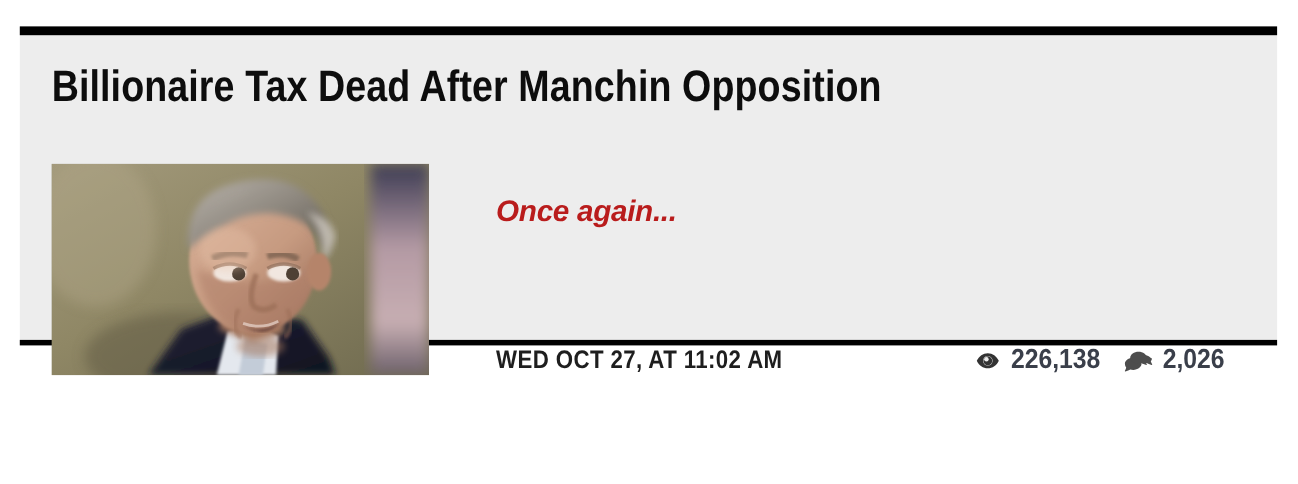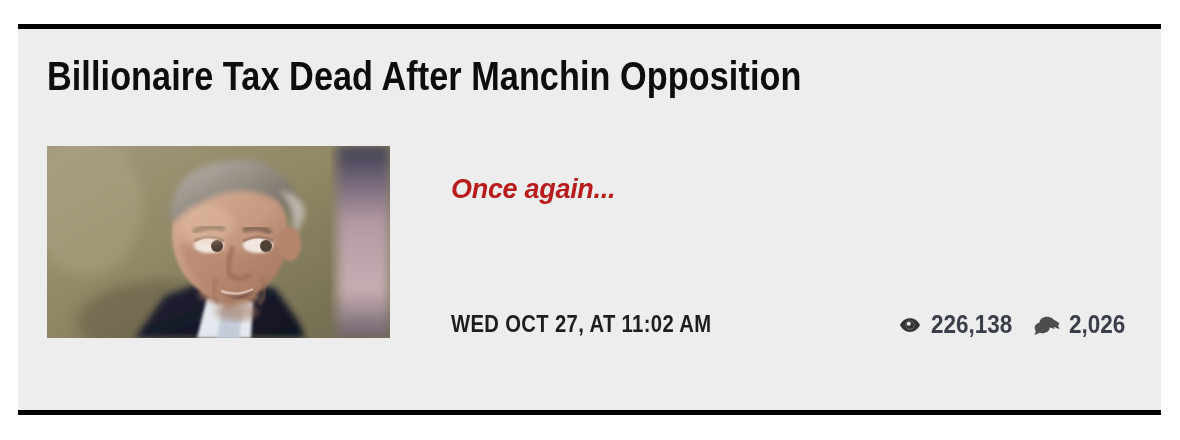--- a/index.html
+++ b/index.html
@@ -15,23 +15,23 @@
     font-family: "Liberation Sans", sans-serif;
     -webkit-font-smoothing: antialiased;
   }
 
   
   #article-card {
     position: absolute;
     left: 18px;
     top: 24px;
     width: 1143px;
-    height: 391px;
+    height: 290px;
     background: #ededed;
-    border-top: 5px solid #f97316;
+    border-top: 8px solid #f97316;
     border-bottom: 5px solid #000000;
     box-sizing: border-box;
   }
 
   
   .headline {
     position: absolute;
     left: 29px;
     top: 24px;
     width: 1080px;
@@ -89,21 +89,21 @@
     line-height: 32px;
     letter-spacing: -0.3px;
     color: #222222;
     white-space: nowrap;
   }
 
   
   .meta-row {
     position: absolute;
     left: 0;
-    right: 4px;
+    right: 16px;
     bottom: 0;
     height: 30px;
   }
   .timestamp {
     position: absolute;
     left: 0;
     bottom: 0;
     font-family: "Liberation Sans Narrow", "Liberation Sans", sans-serif;
     font-weight: bold;
     font-size: 23px;

